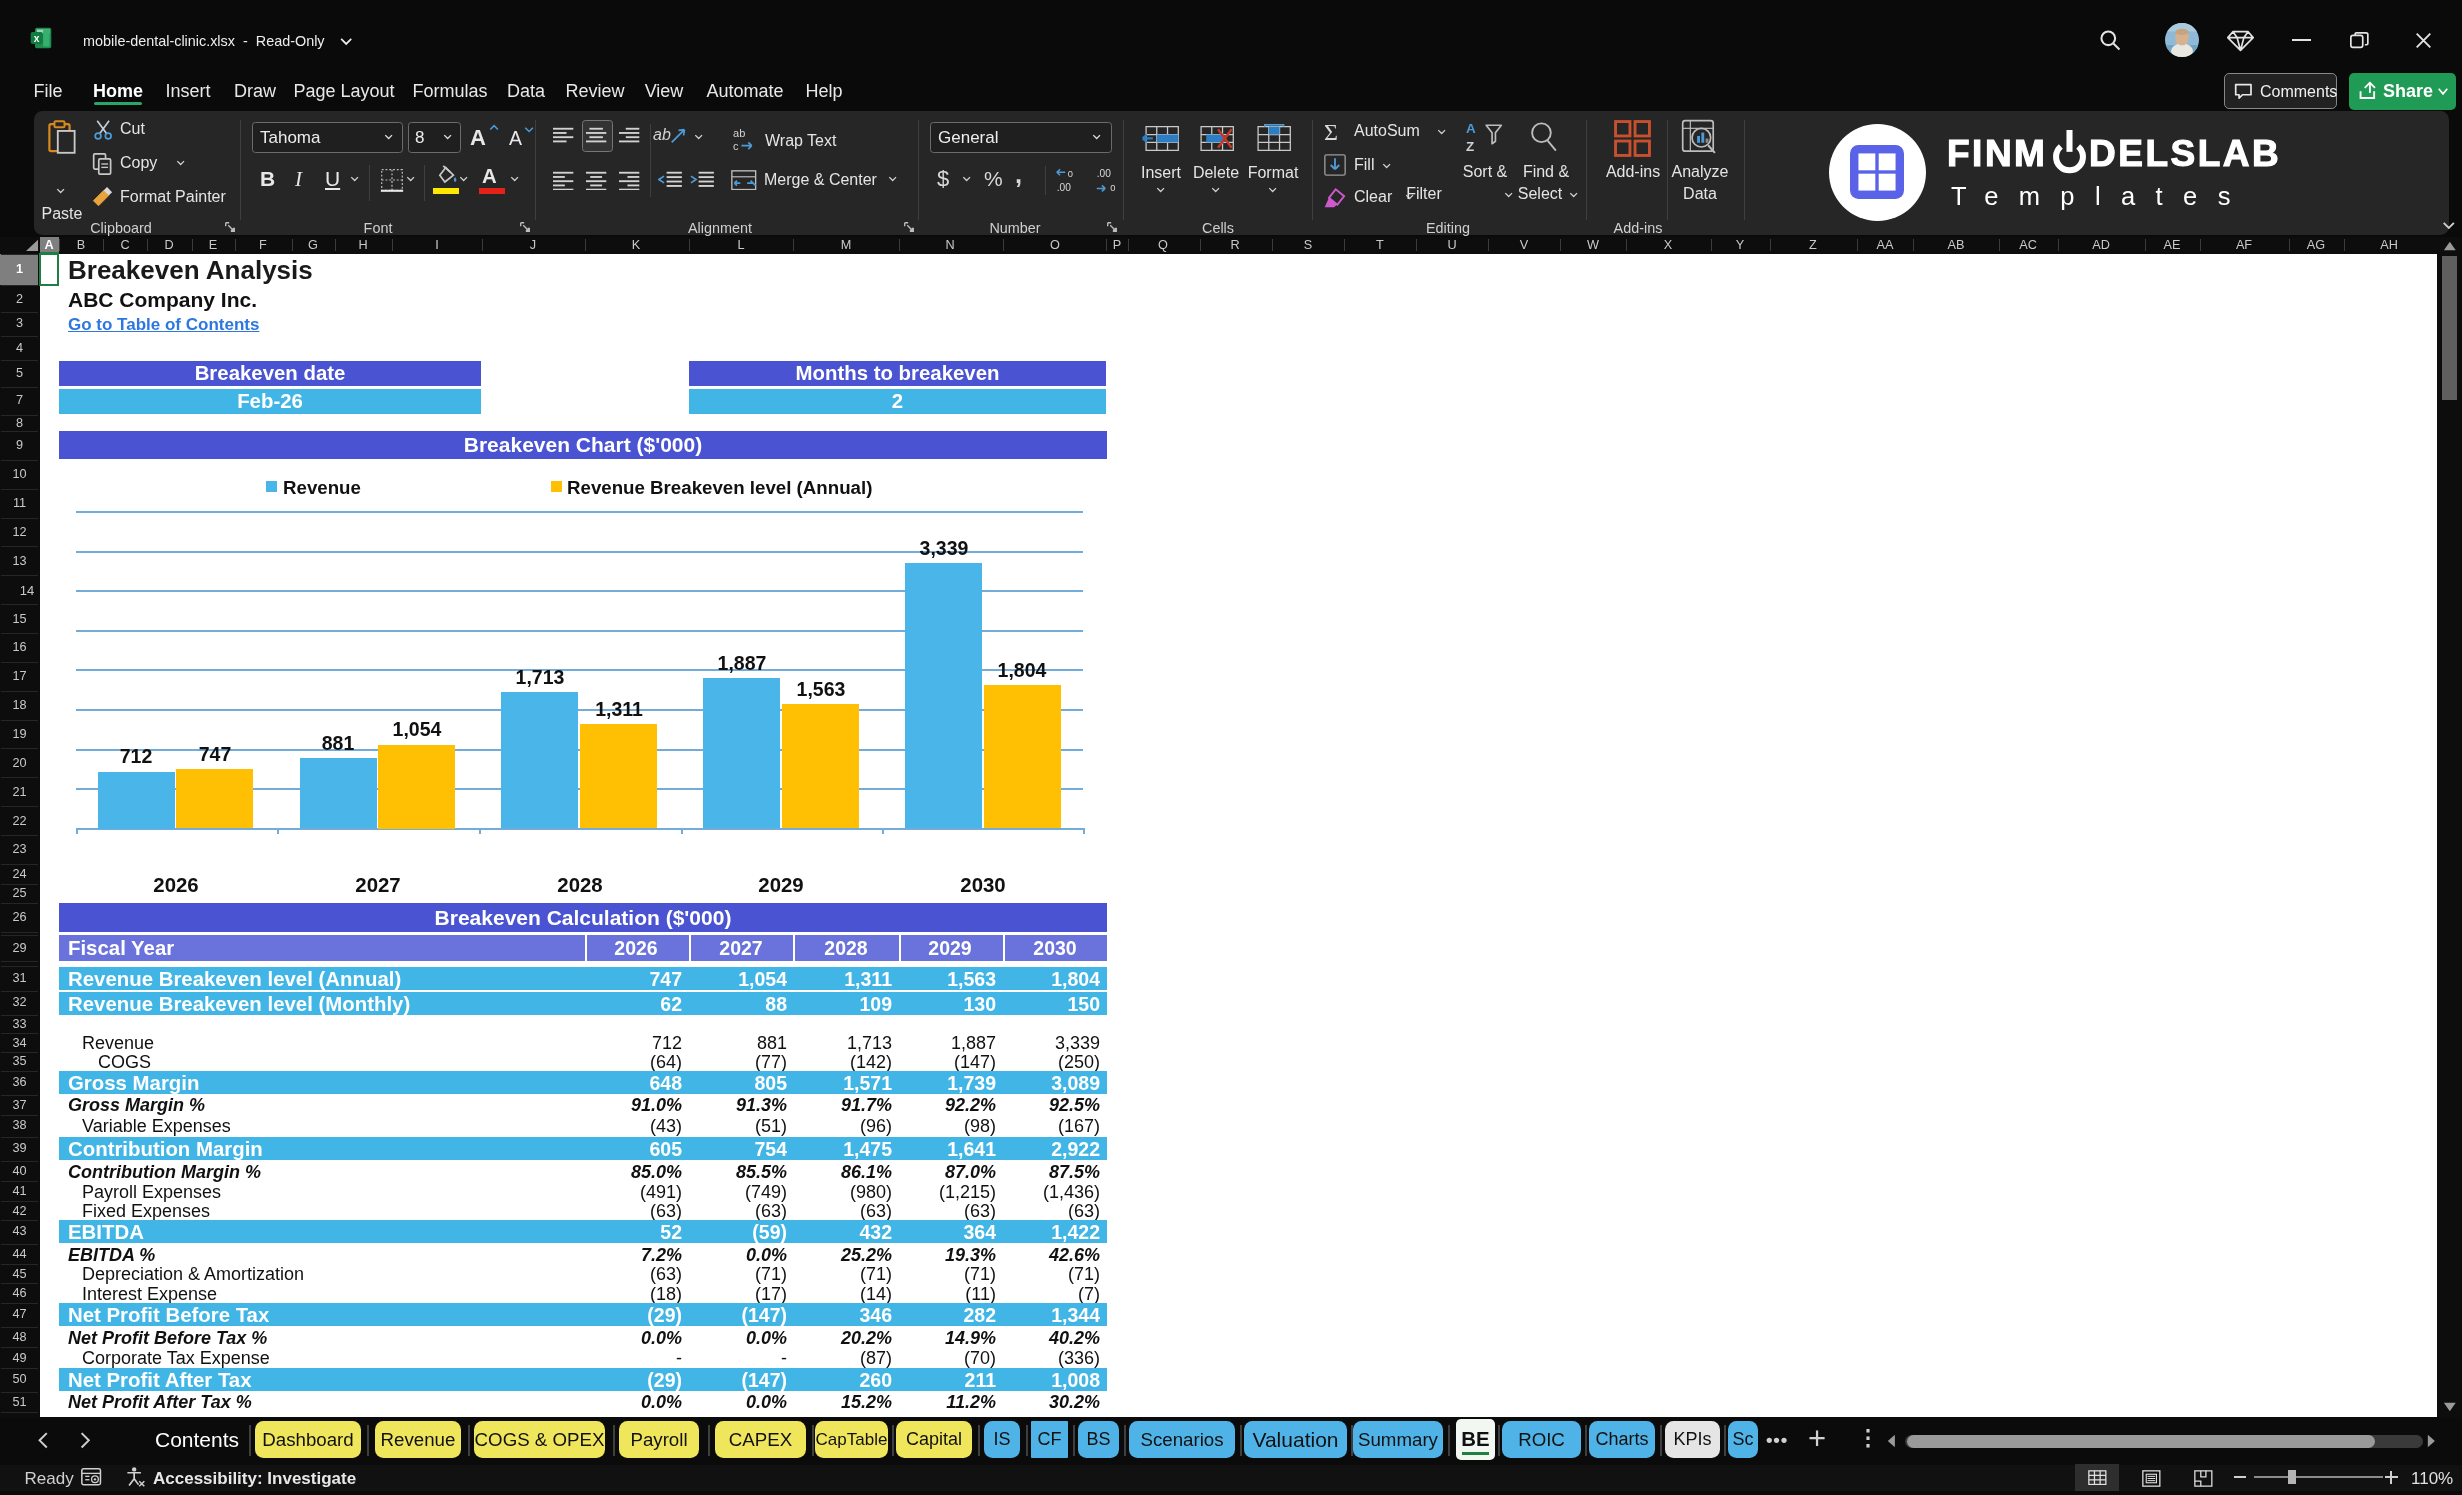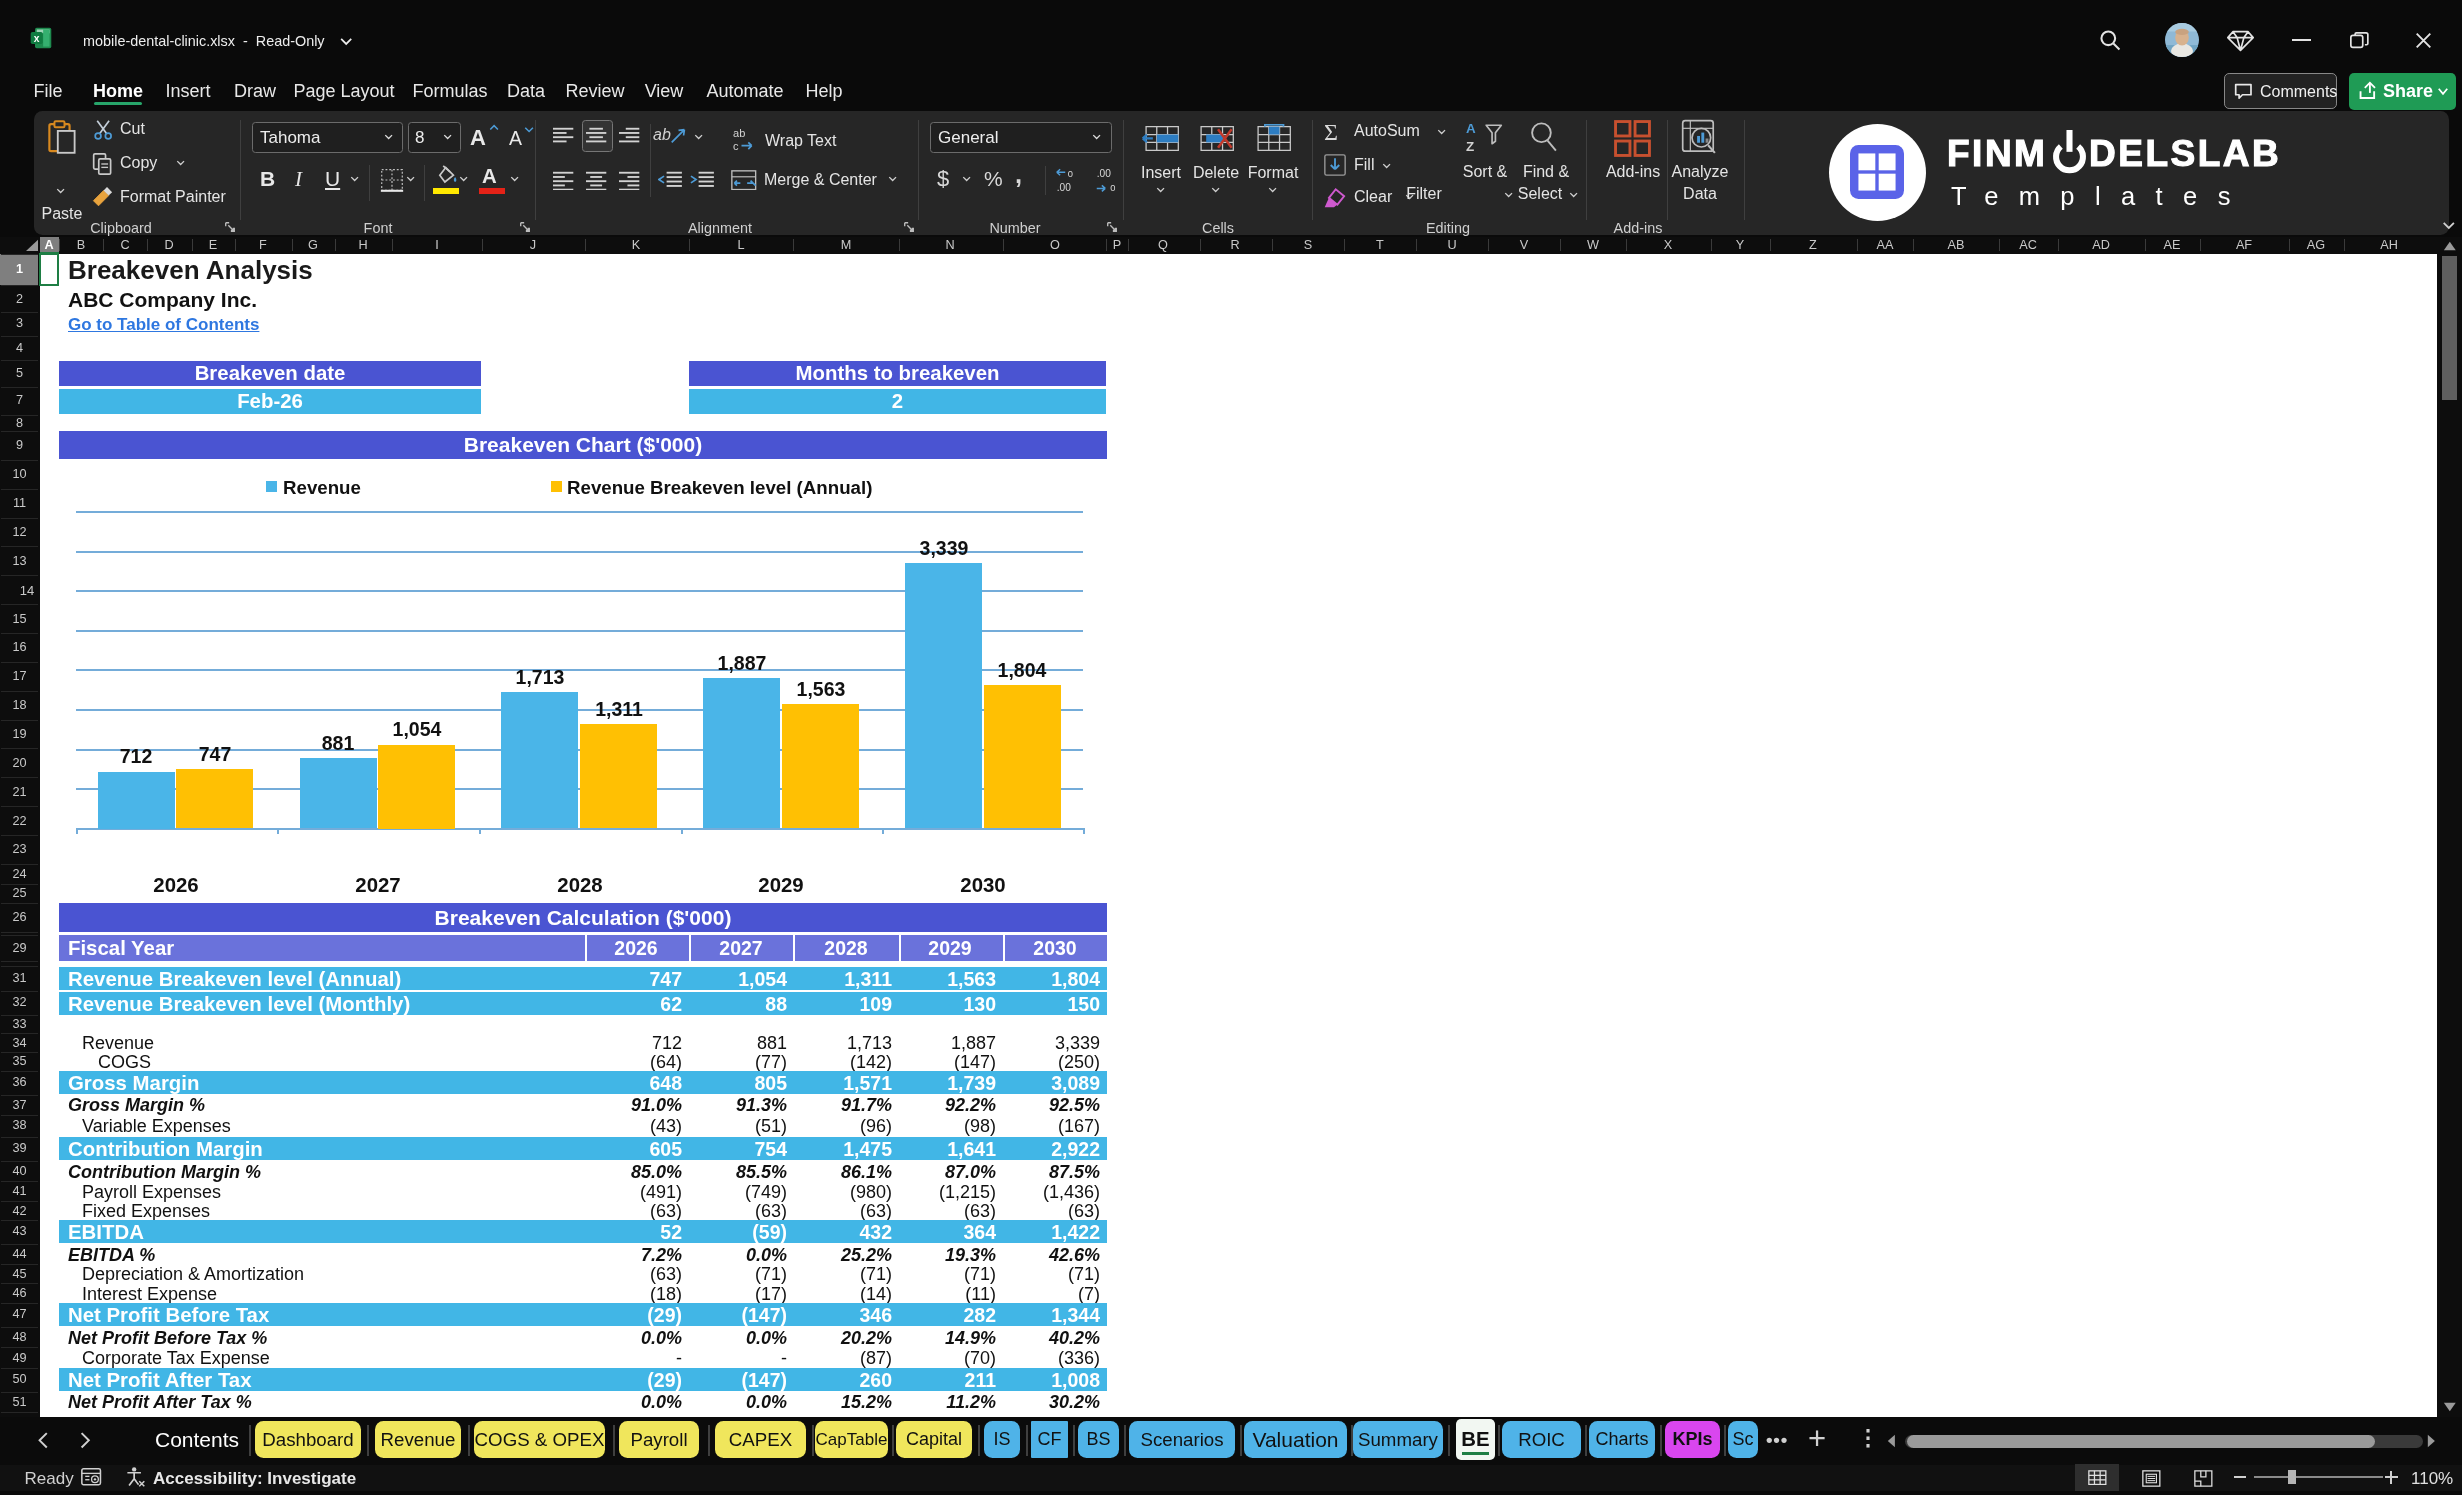--- a/index.html
+++ b/index.html
@@ -809,21 +809,21 @@
 <div class="ab ctr" style="left:815px;top:1421px;width:73px;height:37px;background:#F0E65C;border-radius:8.5px;font-size:17px;color:#111;">CapTable</div>
 <div class="ab ctr" style="left:896px;top:1421px;width:76px;height:37px;background:#F0E65C;border-radius:8.5px;font-size:18px;color:#111;">Capital</div>
 <div class="ab ctr" style="left:984px;top:1421px;width:36px;height:37px;background:#4FB3E8;border-radius:8.5px;font-size:18px;color:#111;">IS</div>
 <div class="ab ctr" style="left:1031px;top:1421px;width:37px;height:37px;background:#4FB3E8;border-radius:1px;font-size:18px;color:#111;">CF</div>
 <div class="ab ctr" style="left:1078px;top:1421px;width:41px;height:37px;background:#4FB3E8;border-radius:8.5px;font-size:18px;color:#111;">BS</div>
 <div class="ab ctr" style="left:1129px;top:1421px;width:106px;height:37px;background:#4FB3E8;border-radius:8.5px;font-size:18.7px;color:#111;">Scenarios</div>
 <div class="ab ctr" style="left:1244px;top:1421px;width:103px;height:37px;background:#4FB3E8;border-radius:8.5px;font-size:21px;color:#111;">Valuation</div>
 <div class="ab ctr" style="left:1353px;top:1421px;width:90px;height:37px;background:#4FB3E8;border-radius:8.5px;font-size:18.7px;color:#111;">Summary</div>
 <div class="ab ctr" style="left:1502px;top:1421px;width:79px;height:37px;background:#4FB3E8;border-radius:8.5px;font-size:18.7px;color:#111;">ROIC</div>
 <div class="ab ctr" style="left:1589px;top:1421px;width:66px;height:37px;background:#4FB3E8;border-radius:8.5px;font-size:18px;color:#111;">Charts</div>
-<div class="ab ctr" style="left:1665px;top:1421px;width:55px;height:37px;background:#d946ef;border-radius:8.5px;font-size:18px;color:#111;font-weight:bold;">KPIs</div>
+<div class="ab ctr" style="left:1665px;top:1421px;width:55px;height:37px;background:#e5e5e5;border-radius:8.5px;font-size:18px;color:#111;">KPIs</div>
 <div class="ab ctr" style="left:1728px;top:1421px;width:30px;height:37px;background:#4FB3E8;border-radius:8.5px;font-size:18px;color:#111;">Sc</div>
 <div class="ab" style="left:249px;top:1425px;width:1.7px;height:31px;background:#3f3f3f;"></div>
 <div class="ab" style="left:367px;top:1425px;width:1.7px;height:31px;background:#3f3f3f;"></div>
 <div class="ab" style="left:468px;top:1425px;width:1.7px;height:31px;background:#3f3f3f;"></div>
 <div class="ab" style="left:613px;top:1425px;width:1.7px;height:31px;background:#3f3f3f;"></div>
 <div class="ab" style="left:708px;top:1425px;width:1.7px;height:31px;background:#3f3f3f;"></div>
 <div class="ab" style="left:812px;top:1425px;width:1.7px;height:31px;background:#3f3f3f;"></div>
 <div class="ab" style="left:892px;top:1425px;width:1.7px;height:31px;background:#3f3f3f;"></div>
 <div class="ab" style="left:978px;top:1425px;width:1.7px;height:31px;background:#3f3f3f;"></div>
 <div class="ab" style="left:1026px;top:1425px;width:1.7px;height:31px;background:#3f3f3f;"></div>

